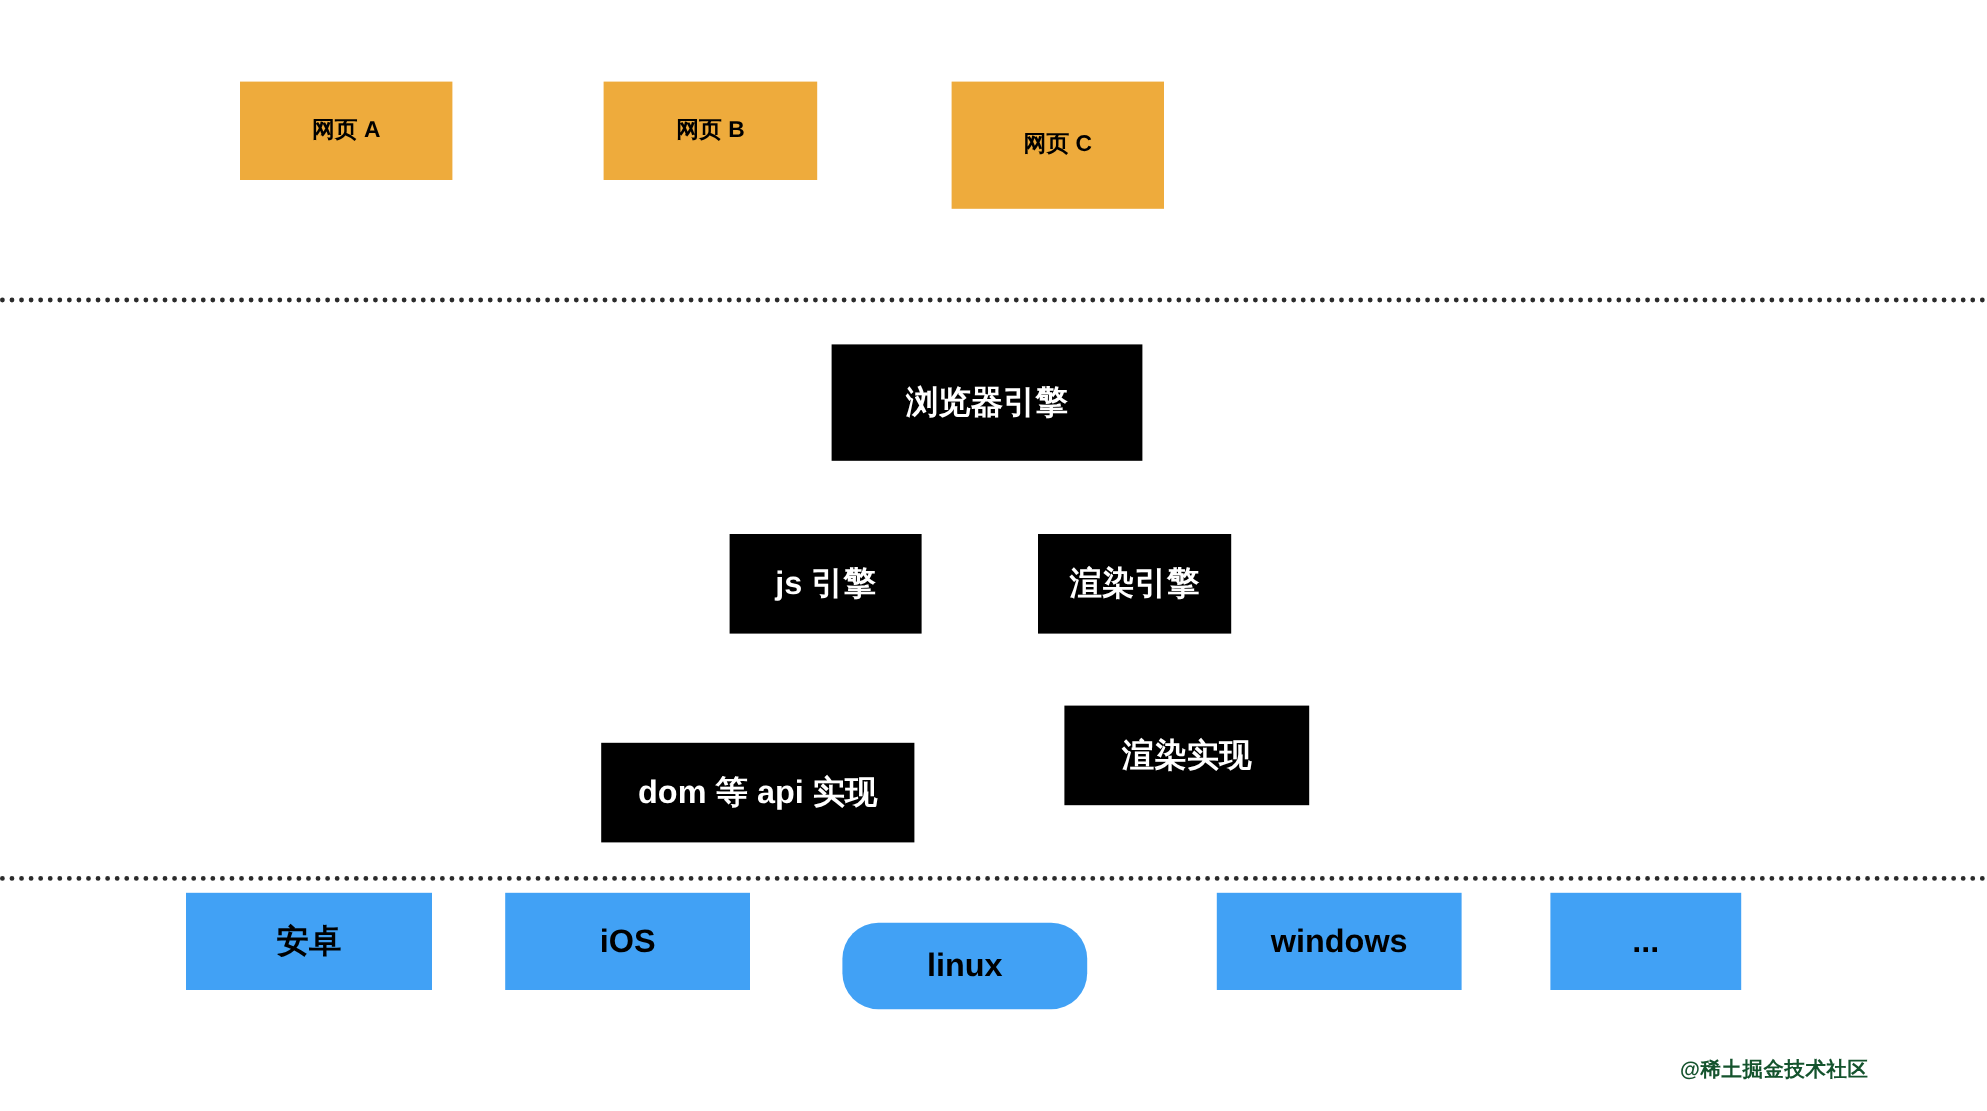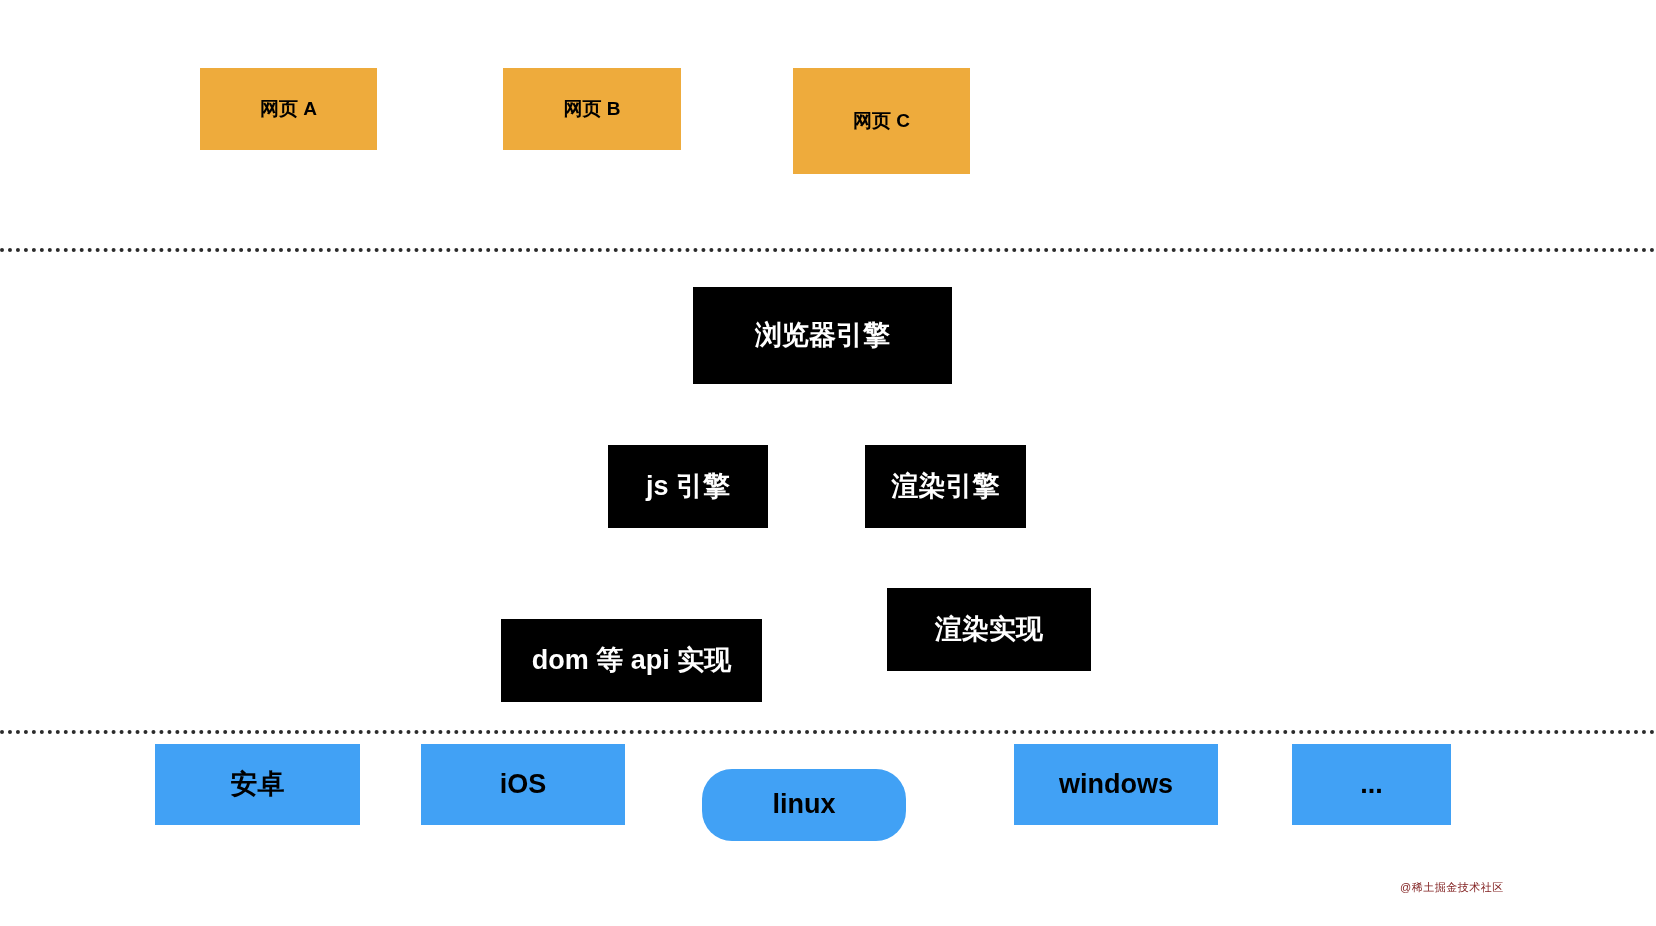--- a/index.html
+++ b/index.html
@@ -48,23 +48,23 @@
   }
   .divider {
     position: absolute;
     left: 0;
     width: 1656px;
     height: 0;
     border-top: 4px dotted #2b2b2b;
   }
   .watermark {
     position: absolute;
-    font-size: 11px;
-    color: #7f1d1d;
-    font-weight: 400;
+    font-size: 17px;
+    color: #14532d;
+    font-weight: 700;
     white-space: nowrap;
     letter-spacing: 0.5px;
   }
 </style>
 </head>
 <body>
 
 <div id="canvas">
 
   <div class="box box-page" style="left:200px; top:68px; width:177px; height:82px;">

